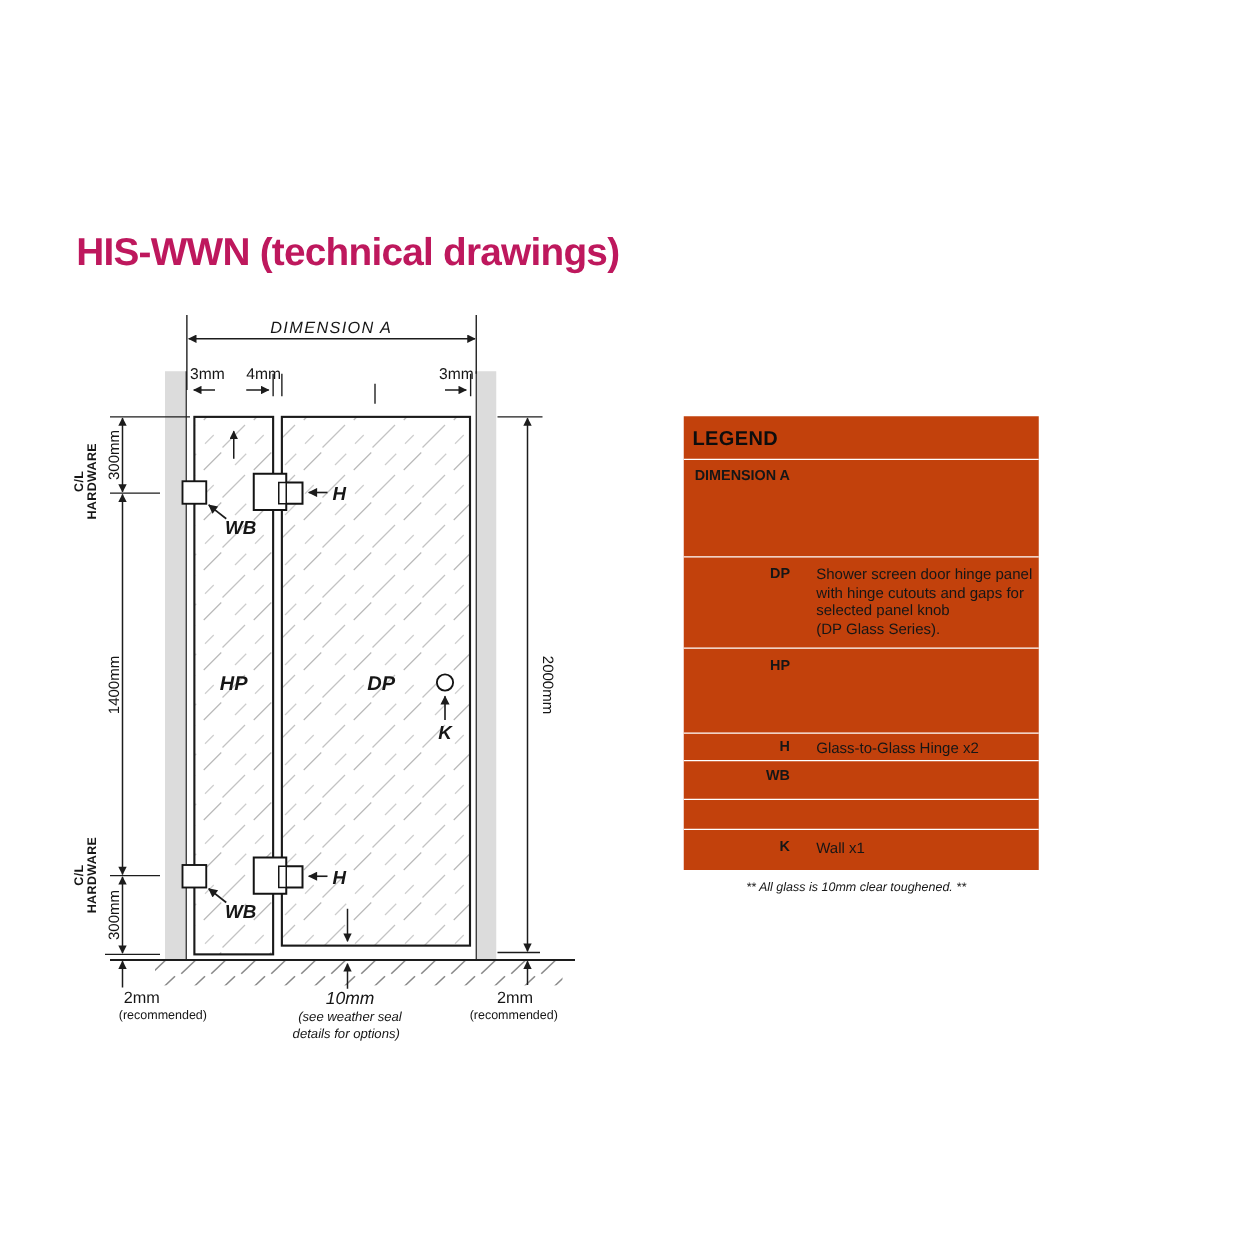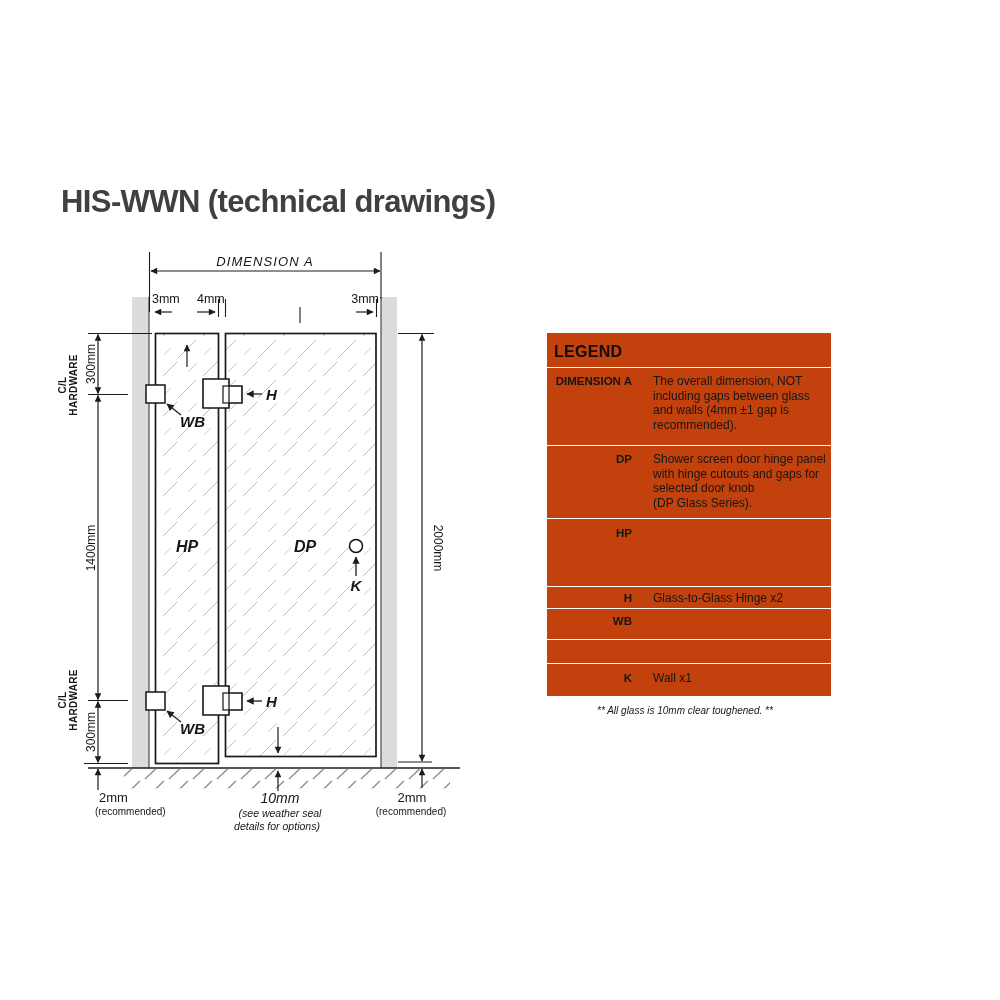--- a/index.html
+++ b/index.html
@@ -2,21 +2,21 @@
 <html><head>
 <meta charset="utf-8">
 <style>
   html,body { margin:0; padding:0; background:#ffffff; }
   .page {
     position:relative; width:1000px; height:1000px; background:#ffffff;
     font-family:"Liberation Sans", sans-serif; color:#151515; overflow:hidden;
   }
   .title {
     position:absolute; left:61px; top:184px; margin:0;
-    font-size:31px; font-weight:bold; letter-spacing:-0.6px; color:#404040;
+    font-size:31px; font-weight:bold; letter-spacing:-0.6px; color:#be185d;
     white-space:nowrap;
   }
   svg.drawing { position:absolute; left:0; top:0; }
   svg text { font-family:"Liberation Sans", sans-serif; fill:#161616; }
   .t-dim   { font-size:12px; }
   .t-dim13 { font-size:13px; }
   .t-gap   { font-size:12.5px; }
   .t-dima  { font-size:13px; font-style:italic; letter-spacing:1.1px; }
   .t-cl    { font-size:10px; font-weight:bold; letter-spacing:0.3px; }
   .t-note  { font-size:10px; }
@@ -174,34 +174,28 @@
       <line x1="356" y1="576" x2="356" y2="557" stroke="#1c1c1c" stroke-width="1.3" marker-end="url(#ah)"></line>
       <text class="t-lbl" x="356" y="591" text-anchor="middle">K</text>
     </g>
   </svg>
 
   <div class="legend">
     <div class="legend-header">LEGEND</div>
 
     <div class="lrow" style="height:78px; padding-top:6px;">
       <div class="lkey">DIMENSION A</div>
-      <div class="ldesc">
-        <div class="lline">The overall dimension, NOT</div>
-        <div class="lline">including gaps between glass</div>
-        <div class="lline">and walls (4mm ±1 gap is</div>
-        <div class="lline">recommended).</div>
-      </div>
     </div>
 
     <div class="lrow" style="height:73px; padding-top:6px;">
       <div class="lkey">DP</div>
       <div class="ldesc">
         <div class="lline">Shower screen door hinge panel</div>
         <div class="lline">with hinge cutouts and gaps for</div>
-        <div class="lline">selected door knob</div>
+        <div class="lline">selected panel knob</div>
         <div class="lline">(DP Glass Series).</div>
       </div>
     </div>
 
     <div class="lrow" style="height:68px; padding-top:7px;">
       <div class="lkey">HP</div>
     </div>
 
     <div class="lrow" style="height:22px; padding-top:4px;">
       <div class="lkey">H</div>

